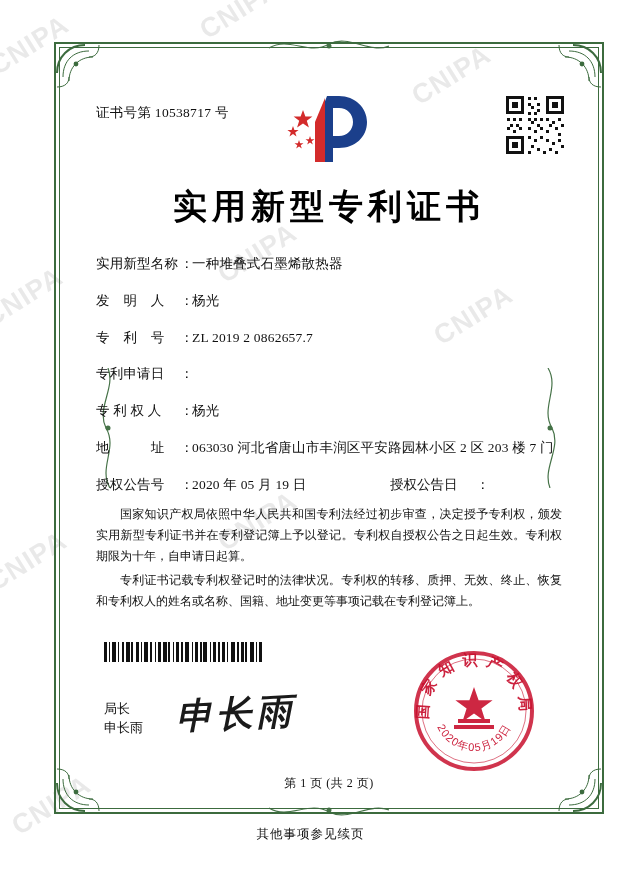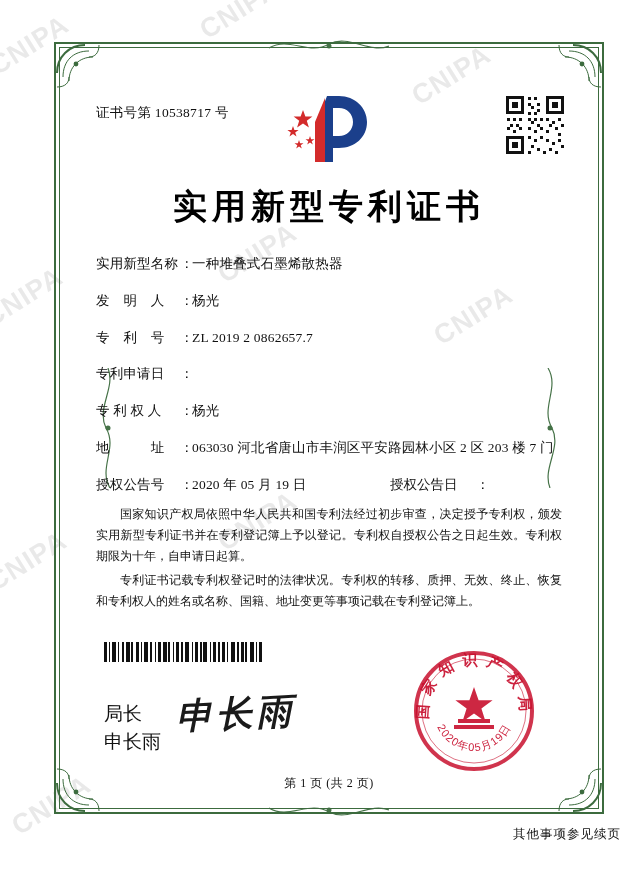--- a/index.html
+++ b/index.html
@@ -202,21 +202,21 @@
     right: 66px;
     top: 605px;
     width: 128px;
     height: 128px;
   }
 
   .signature-block {
     position: absolute;
     left: 50px;
     top: 658px;
-    font-size: 19px;
+    font-size: 13px;
     color: #111;
     line-height: 1.45;
   }
   .sig-script {
     position: absolute;
     left: 122px;
     top: 648px;
     font-family: "Liberation Serif", serif;
     font-size: 36px;
     font-style: italic;
@@ -233,21 +233,21 @@
     text-align: center;
     font-size: 12px;
     color: #111;
     letter-spacing: 0.5px;
   }
 
   .footer-note {
     position: absolute;
     left: 0; right: 0;
     top: 826px;
-    text-align: right;
+    text-align: center;
     font-size: 12.5px;
     color: #111;
     letter-spacing: 1px;
     z-index: 3;
   }
 </style>
 </head>
 <body>
 
 <div class="watermark-layer">

